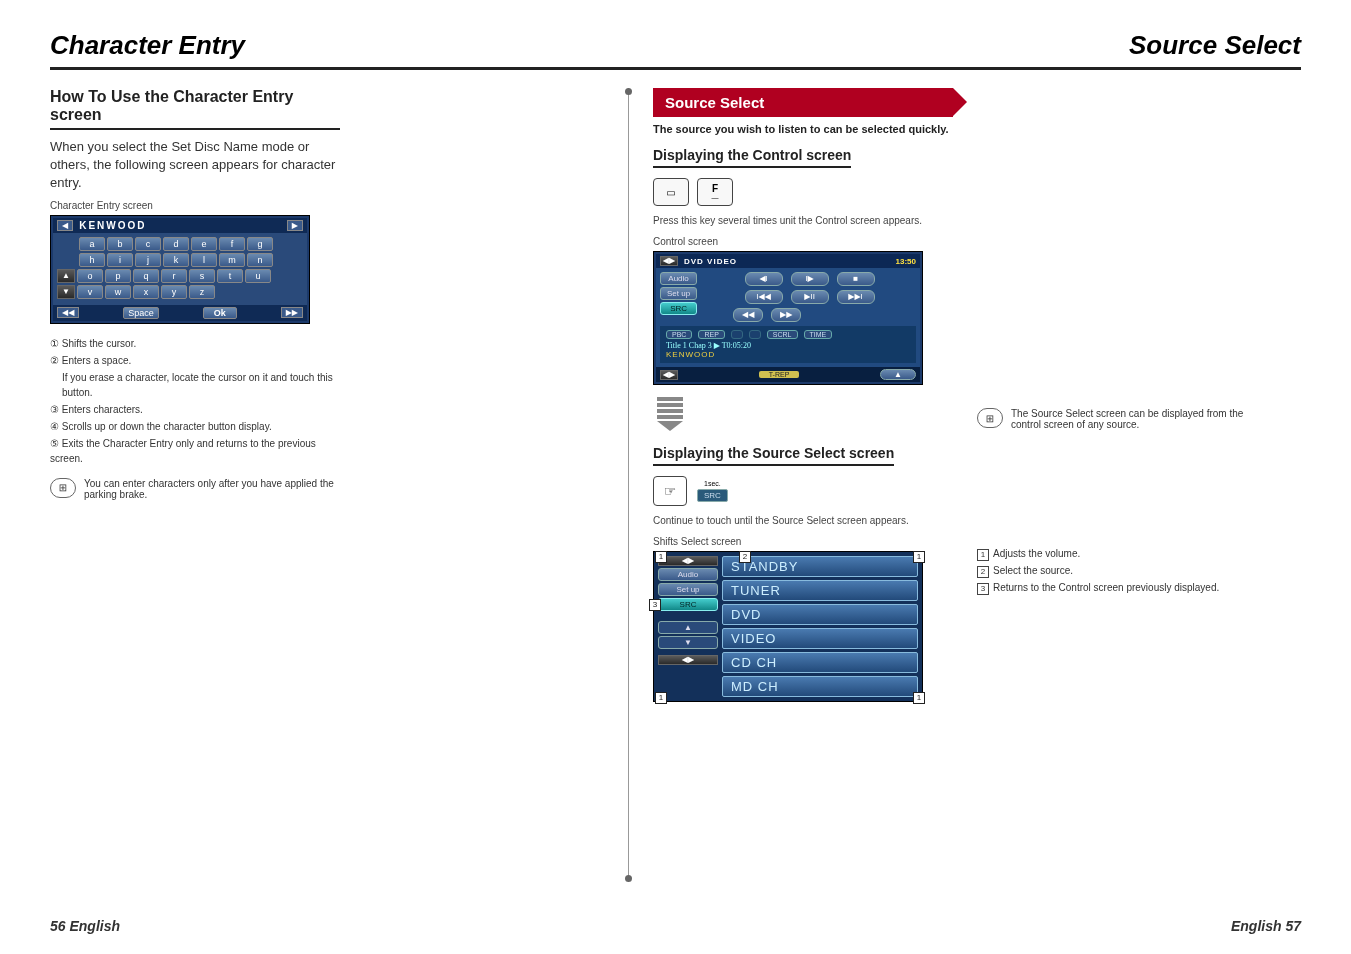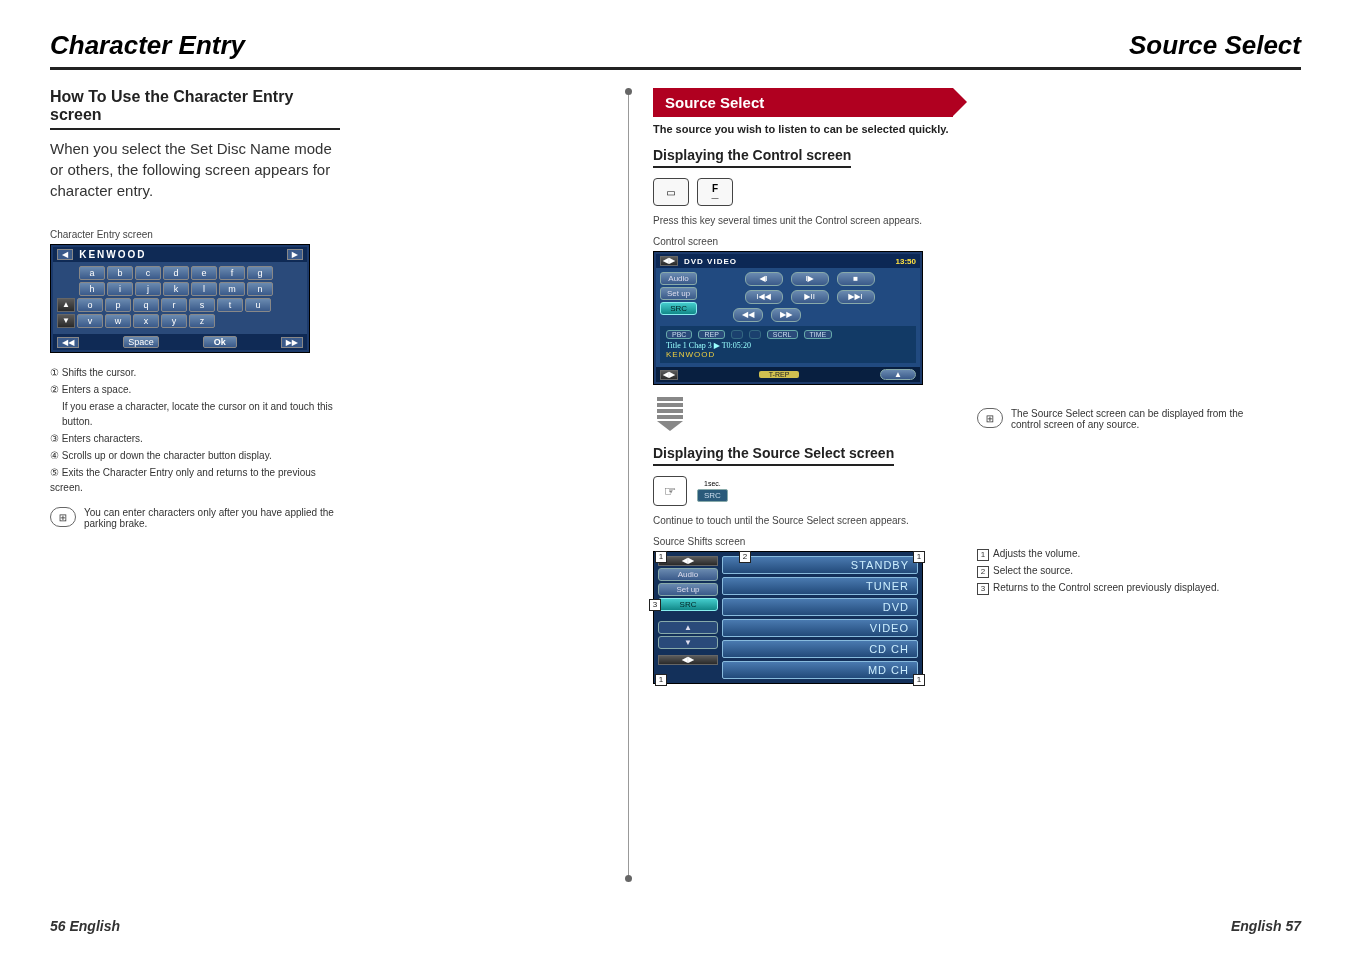--- a/index.html
+++ b/index.html
@@ -62,23 +62,23 @@
   font-size: 16px;
   font-weight: bold;
   color: #222;
   border-bottom: 2px solid #222;
   padding-bottom: 4px;
   margin-bottom: 8px;
   display: inline-block;
   width: 100%;
 }
 .para {
-  font-size: 15px;
+  font-size: 13px;
   color: #333;
-  margin-bottom: 28px;
+  margin-bottom: 7px;
   line-height: 1.4;
 }
 .caption {
   font-size: 10px;
   color: #444;
   margin-bottom: 4px;
 }
 
 .char-screen {
   width: 260px;
@@ -375,25 +375,24 @@
 .ss-list {
   flex:1;
   display:flex;
   flex-direction:column;
   gap:3px;
 }
 .source-btn {
   background: linear-gradient(#4a7ab0,#224a7a);
   border:1px solid #8bd;
   padding:2px 8px;
-  font-size:11px;
+  font-size:13px;
   letter-spacing:1px;
   color:#cef;
   border-radius:2px;
-  text-align:right;
 }
 .callout-num {
   display:inline-block;
   width:12px;
   height:12px;
   border:1px solid #444;
   font-size:8px;
   text-align:center;
   line-height:10px;
   margin-right:4px;
@@ -629,21 +628,21 @@
 
       <div class="sub-header">Displaying the Source Select screen</div>
       <div class="ss-desc">
         <div class="hand-icon">☞</div>
         <div class="src-chip">
           <div class="line">1sec.</div>
           <div class="box">SRC</div>
         </div>
       </div>
       <div class="small-text">Continue to touch until the Source Select screen appears.</div>
-      <div class="caption">Source Shifts screen</div>
+      <div class="caption">Shifts Select screen</div>
 
       <div class="ss-wrap">
       <div class="ss-screen">
         <div class="ss-row">
           <div class="ss-left">
             <span class="side-key" style="height:10px;line-height:8px;width:auto;">◀▶</span>
             <span class="sbtn">Audio</span>
             <span class="sbtn">Set up</span>
             <span class="sbtn active">SRC</span>
             <span style="height:6px;"></span>

